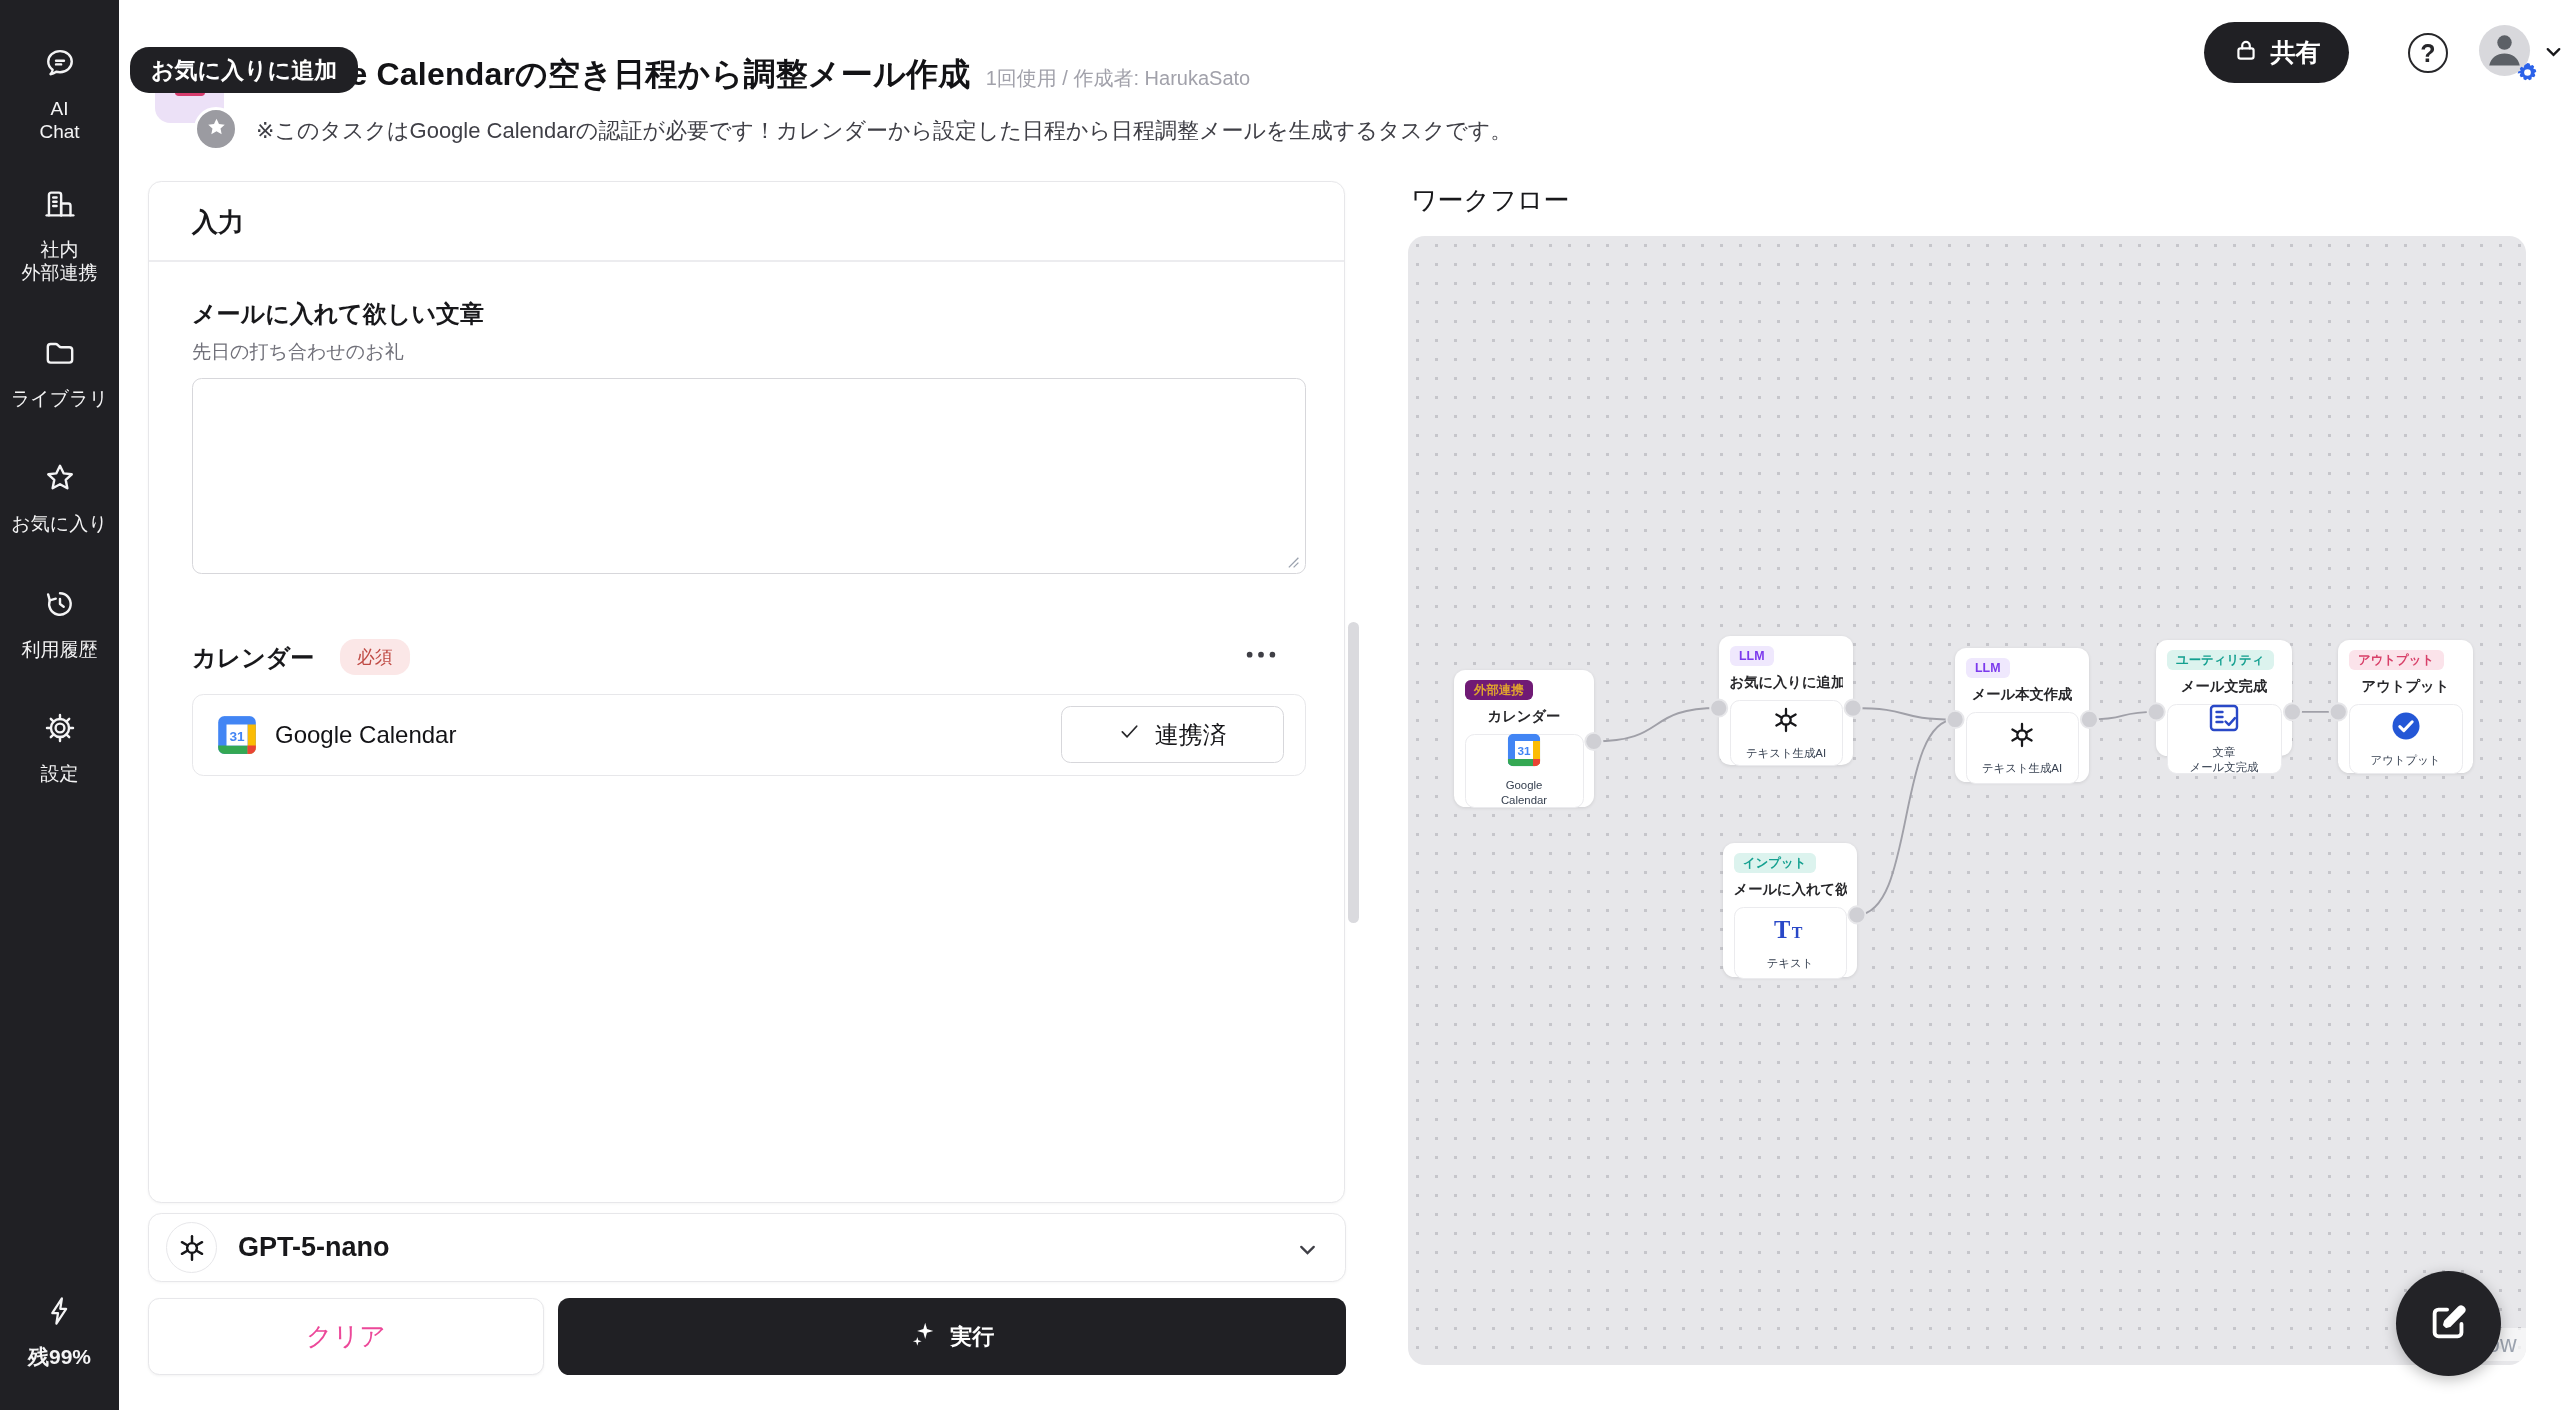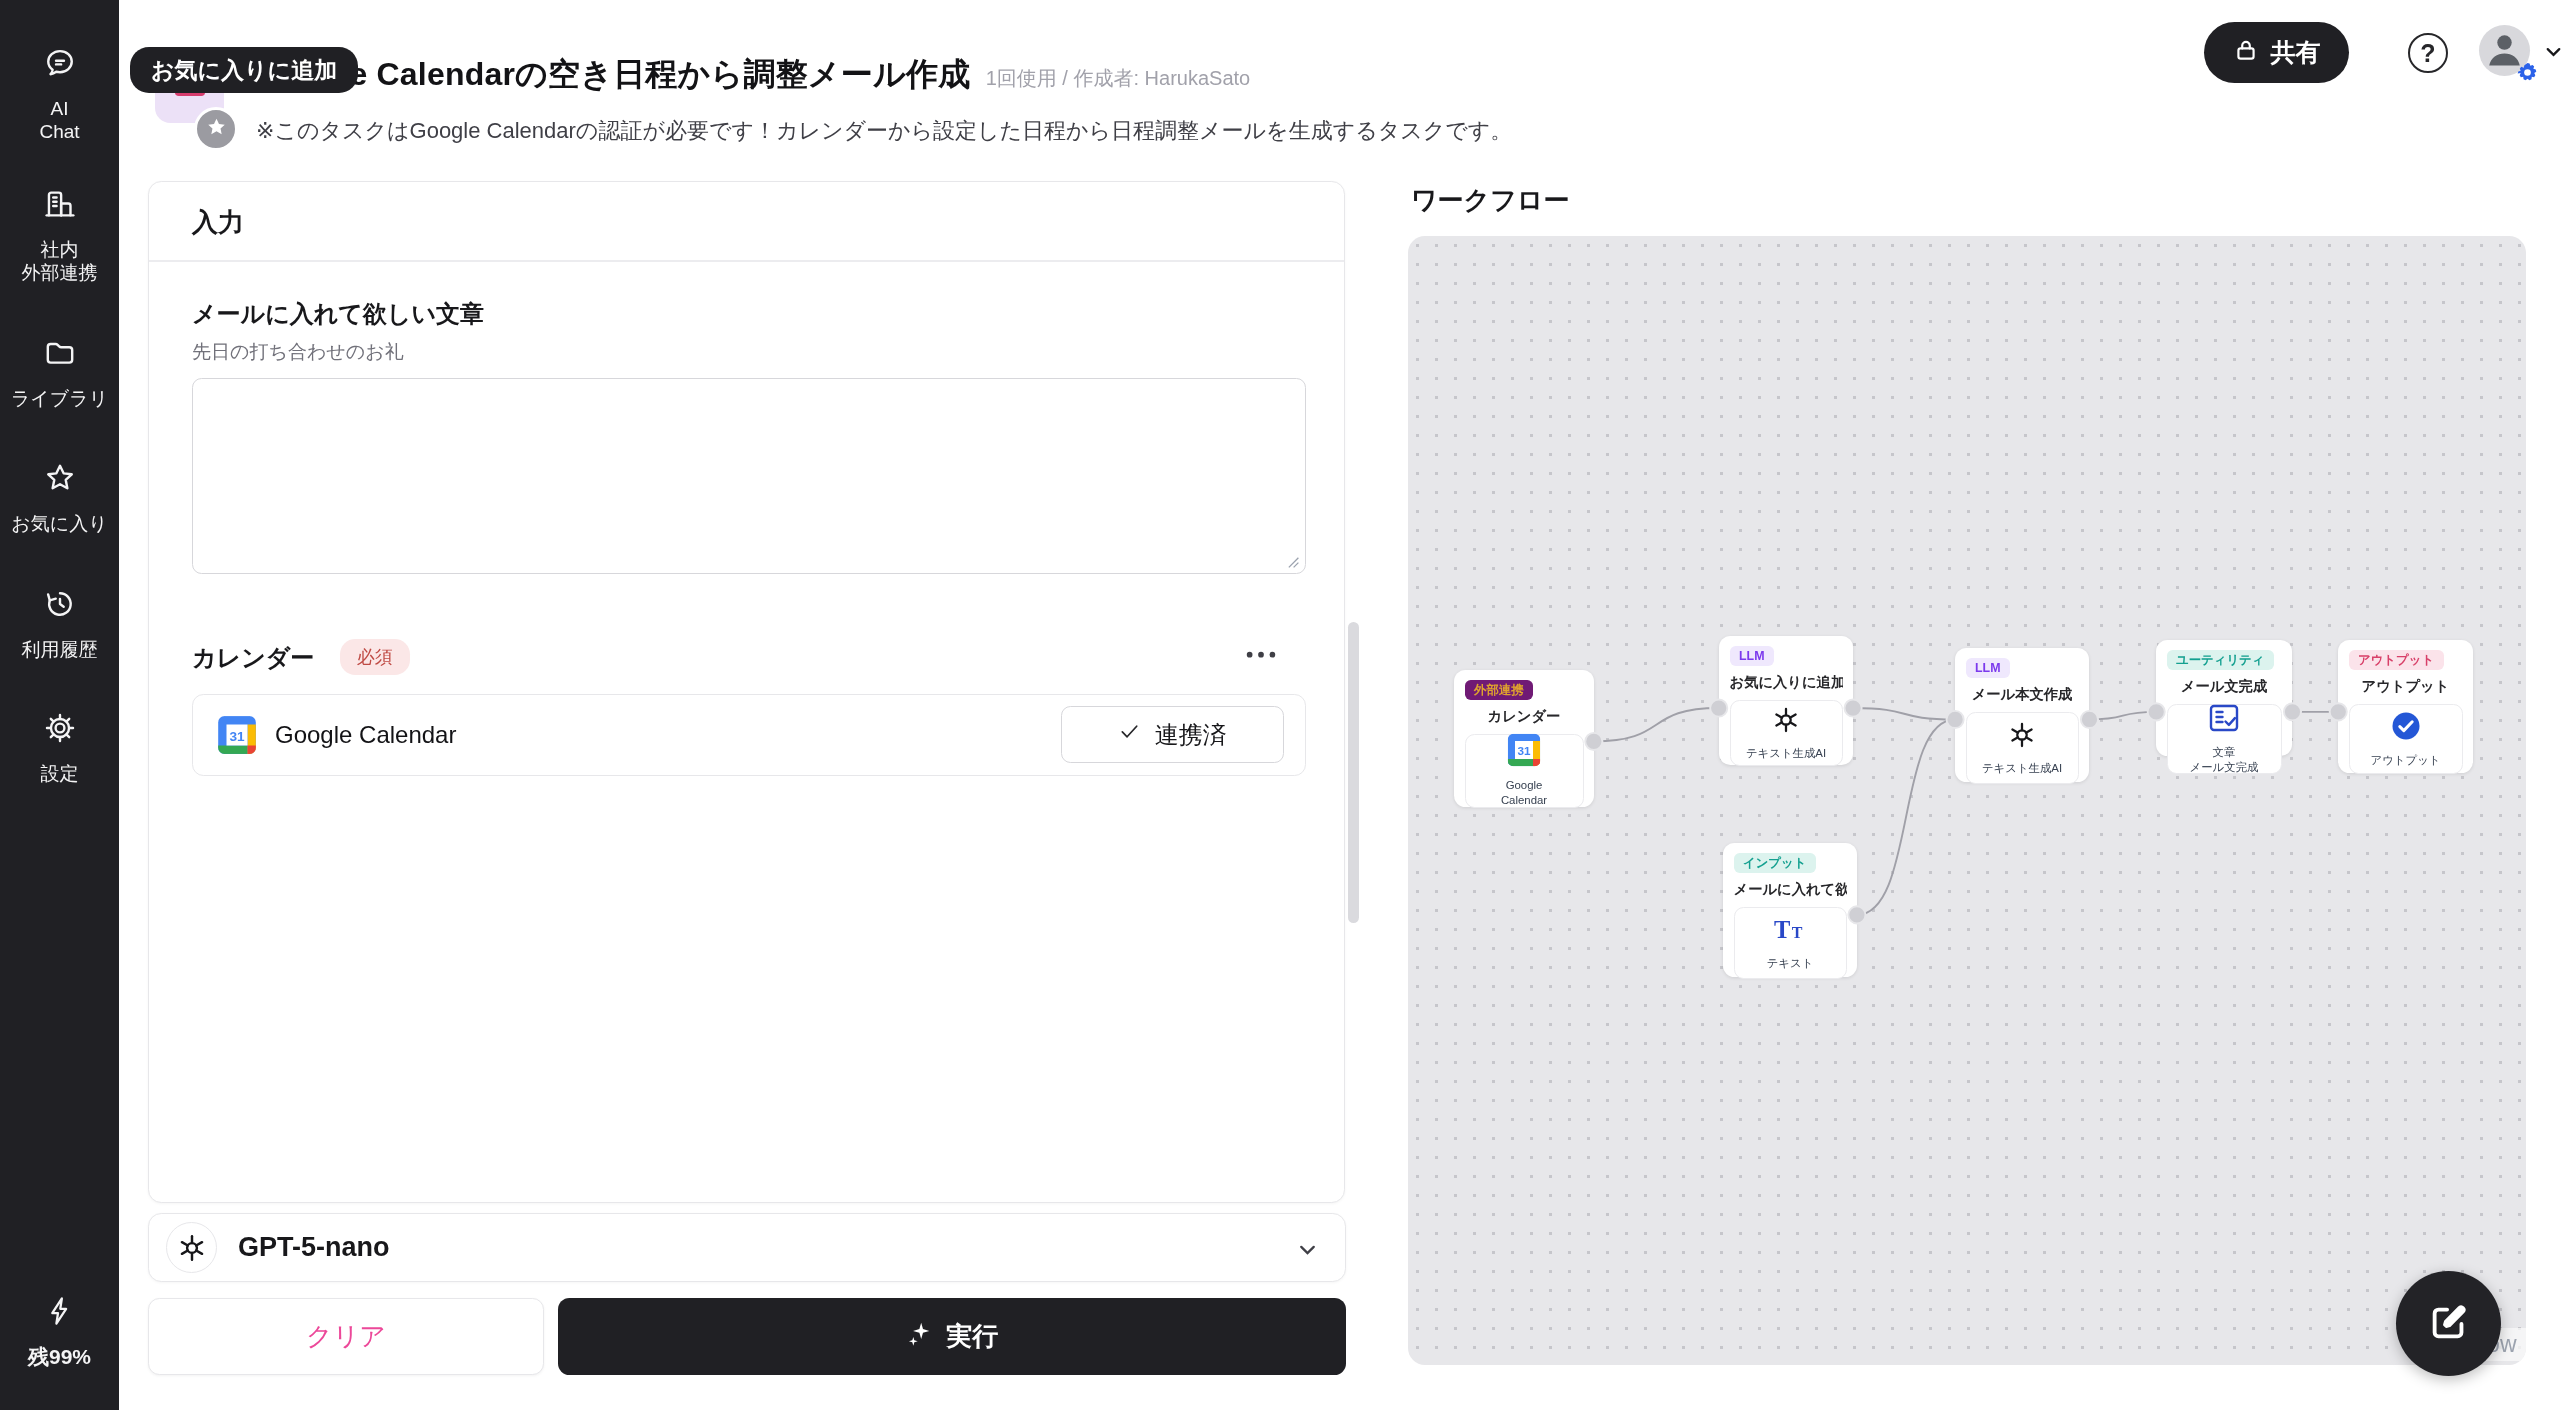--- a/index.html
+++ b/index.html
@@ -44,26 +44,26 @@
   .integration-card { position:absolute; left:43px; top:512px; width:1114px; height:82px; border:1.9px solid #e7e7ea; border-radius:11.4px; background:#fff; display:flex; align-items:center; }
   .integration-name { font-size:24px; color:#131316; margin-left:17px; }
   .status-btn { position:absolute; right:21px; top:11.4px; width:223px; height:57px; border:1.9px solid #d7d7db; border-radius:9.5px; background:#fff; font-size:24px; color:#18181b; display:flex; align-items:center; justify-content:center; gap:13.3px; cursor:pointer; }
 
   .model-select { position:absolute; left:148px; top:1213px; width:1198px; height:69px; border:1.9px solid #e7e7ea; border-radius:13.3px; background:#fff; display:flex; align-items:center; cursor:pointer; box-shadow:0 1px 2.9px rgba(0,0,0,.04); }
   .model-logo { width:51px; height:51px; border-radius:50%; border:1.9px solid #e7e7ea; margin-left:17px; display:flex; align-items:center; justify-content:center; }
   .model-name { font-size:27px; font-weight:bold; margin-left:21px; }
   .model-chevron { position:absolute; right:25px; top:23px; color:#3f3f46; }
 
   .clear-btn { position:absolute; left:148px; top:1298px; width:396px; height:77px; border:1.9px solid #e7e7ea; border-radius:11.4px; background:#fff; font-size:26px; color:#ec4899; cursor:pointer; box-shadow:0 1px 2.9px rgba(0,0,0,.05); }
-  .run-btn { position:absolute; left:558px; top:1298px; width:788px; height:77px; border:none; border-radius:11.4px; background:#202024; color:#fff; font-size:26px; font-weight:bold; display:flex; align-items:center; justify-content:center; gap:13.3px; cursor:pointer; }
+  .run-btn { position:absolute; left:558px; top:1298px; width:788px; height:77px; border:none; border-radius:11.4px; background:#202024; color:#fff; font-size:22px; font-weight:bold; display:flex; align-items:center; justify-content:center; gap:13.3px; cursor:pointer; }
 
   .scroll-thumb { position:absolute; left:1348px; top:622px; width:10.5px; height:301px; border-radius:5.7px; background:#dadade; cursor:grab; }
 
   
-  .wf-title { position:absolute; left:1411px; top:183px; font-size:26px; font-weight:bold; }
+  .wf-title { position:absolute; left:1411px; top:183px; font-size:26px; font-weight:normal; }
   .canvas { position:absolute; left:1408px; top:236px; width:1118px; height:1129px; border-radius:17px; background-color:#e7e7ea; background-image:radial-gradient(#c6c6cb 1.5px, transparent 1.5px); background-size:19px 19px; overflow:hidden; }
   .edges-svg { position:absolute; left:0; top:0; pointer-events:none; z-index:3; }
   .wf-node { position:absolute; background:#fff; border-radius:11.4px; box-shadow:0 1px 3.8px rgba(0,0,0,.10); padding:9.5px 10.5px; z-index:2; cursor:grab; }
   .wf-badge { display:inline-block; font-size:12.4px; font-weight:bold; padding:2.9px 9.5px; border-radius:5.7px; line-height:1.2; }
   .wf-node-title { font-size:14.3px; font-weight:bold; color:#27272a; margin-top:6.7px; text-align:center; white-space:nowrap; overflow:hidden; }
   .wf-card { margin-top:7.6px; border:1.9px solid #ebebee; border-radius:9.5px; background:#fff; display:flex; flex-direction:column; align-items:center; justify-content:center; gap:5.7px; padding:8.6px 3.8px; }
   .wf-caption { font-size:11.4px; color:#374151; text-align:center; line-height:1.35; white-space:pre-line; }
   .watermark { position:absolute; right:0px; bottom:3.8px; background:rgba(250,250,250,.75); border-radius:7.6px 0 0 7.6px; padding:2.9px 9.5px 2.9px 13.3px; font-size:23px; color:#9ca3af; z-index:1; }
   .fab { position:absolute; left:2396px; top:1271px; width:105px; height:105px; border-radius:50%; background:#232327; border:none; display:flex; align-items:center; justify-content:center; box-shadow:0 3.8px 13.3px rgba(0,0,0,.25); cursor:pointer; z-index:15; }
 </style>

